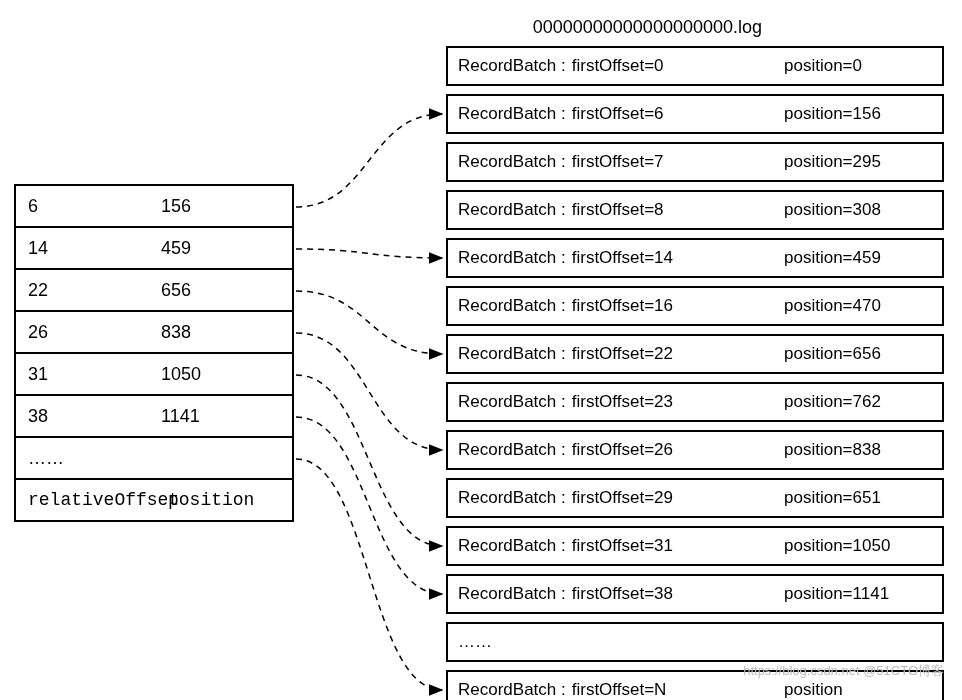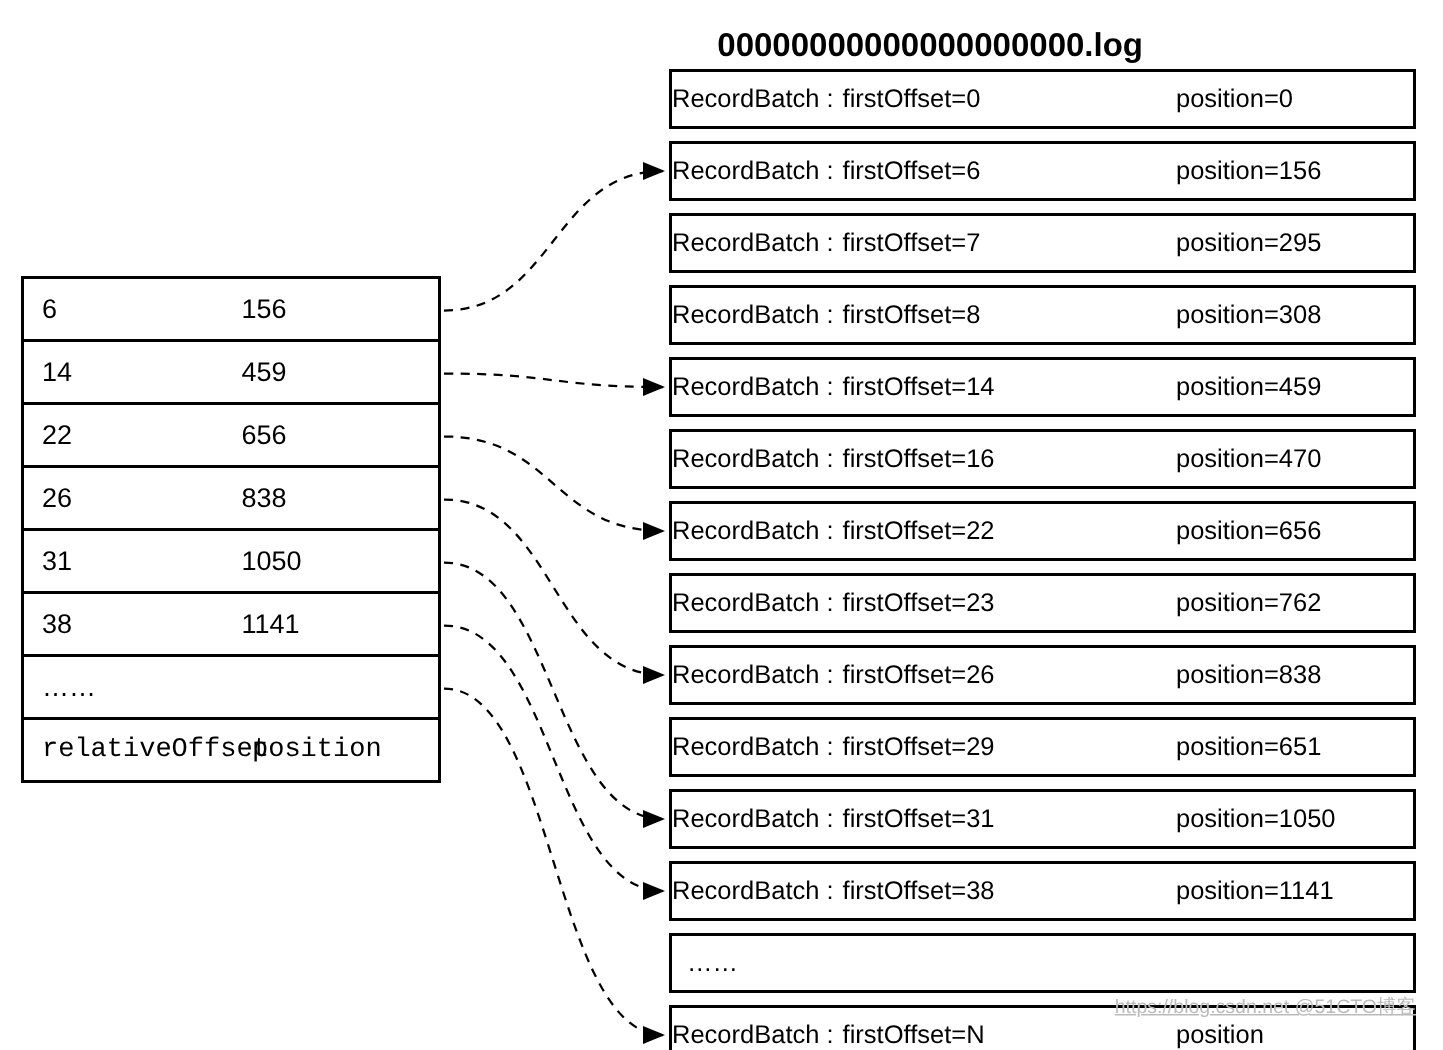--- a/index.html
+++ b/index.html
@@ -13,23 +13,22 @@
     position: relative;
     overflow: hidden;
   }
   .canvas {
     position: relative;
     width: 962px;
     height: 700px;
   }
   .title {
     position: absolute;
-    font-size: 22px;
+    font-size: 18px;
     color: #000;
-    font-weight: bold;
   }
   .index-title { left: 18px; top: 150px; }
   .log-title   { right: 200px; top: 17px; }
 
   .index-table {
     position: absolute;
     left: 14px;
     top: 184px;
     width: 276px;
     border: 2px solid #000;
@@ -53,39 +52,38 @@
   }
   .log-row {
     border: 2px solid #000;
     height: 36px;
     display: flex;
     align-items: center;
     font-size: 17px;
     margin-bottom: 8px;
     position: relative;
   }
-  .log-row .prefix { }
+  .log-row .prefix { padding-left: 10px; }
   .log-row .off    { padding-left: 6px; }
   .log-row .pos    { position: absolute; left: 336px; }
   .log-row .ellipsis { padding-left: 10px; }
 
   svg.arrows {
     position: absolute;
     left: 0; top: 0;
     width: 962px; height: 700px;
     pointer-events: none;
   }
 
   .watermark {
     position: absolute;
     right: 18px;
     bottom: 20px;
     font-size: 13px;
     color: #bbb;
-    text-decoration: underline;
   }
 </style>
 </head>
 <body>
 
 <div class="canvas">
 
   <div class="title log-title">00000000000000000000.log</div>
 
   <div class="index-table" id="index-table">

